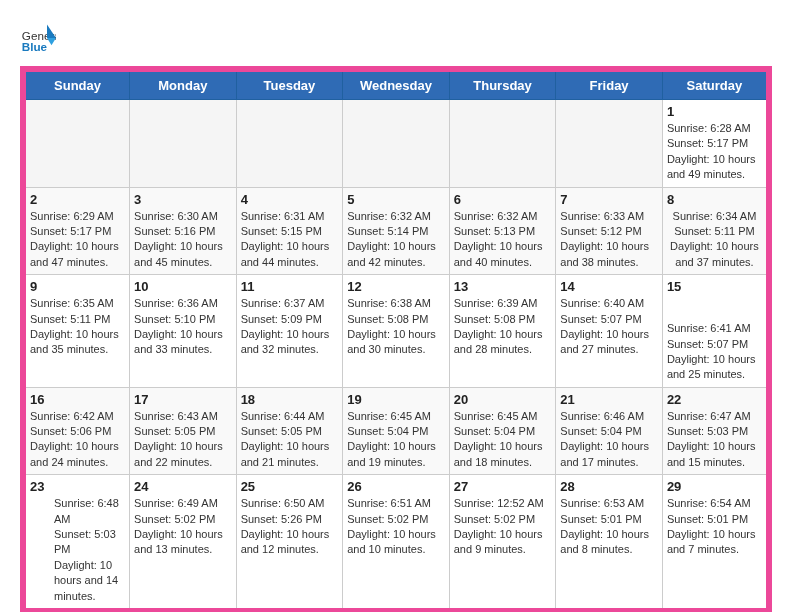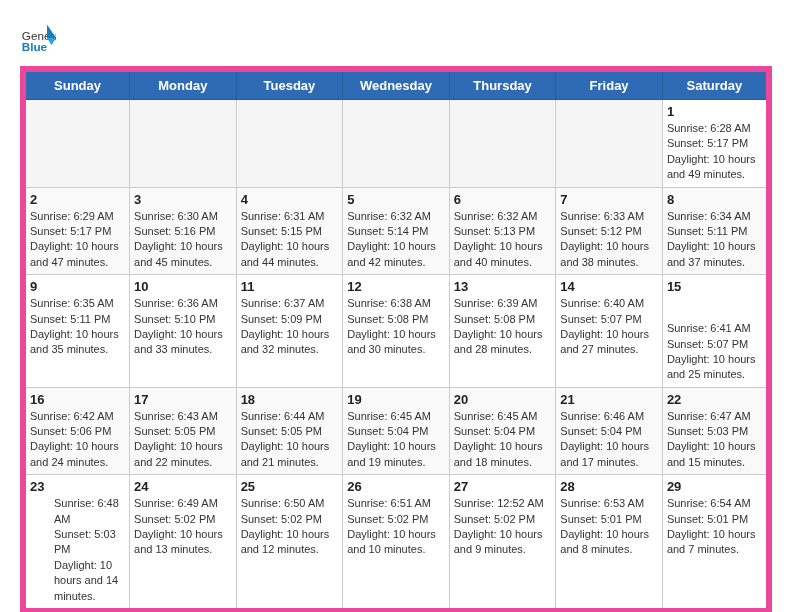--- a/index.html
+++ b/index.html
@@ -155,21 +155,21 @@
 Daylight: 10 hours and 40 minutes.</div>
         </td>
         <td>
           <span class="day-num">7</span>
           <div class="day-info" style="white-space: pre-line;">Sunrise: 6:33 AM
 Sunset: 5:12 PM
 Daylight: 10 hours and 38 minutes.</div>
         </td>
         <td>
           <span class="day-num">8</span>
-          <div class="day-info" style="white-space: pre-line;">Sunrise: 6:34 AM
+          <div class="day-info" style="white-space: pre-line; text-align: center;">Sunrise: 6:34 AM
 Sunset: 5:11 PM
 Daylight: 10 hours and 37 minutes.</div>
         </td>
       </tr>
       <tr class="row-even">
         <td>
           <span class="day-num">9</span>
           <div class="day-info" style="white-space: pre-line;">Sunrise: 6:35 AM
 Sunset: 5:11 PM
 Daylight: 10 hours and 35 minutes.</div>
@@ -264,21 +264,21 @@
         </td>
         <td>
           <span class="day-num">24</span>
           <div class="day-info" style="white-space: pre-line;">Sunrise: 6:49 AM
 Sunset: 5:02 PM
 Daylight: 10 hours and 13 minutes.</div>
         </td>
         <td>
           <span class="day-num">25</span>
           <div class="day-info" style="white-space: pre-line;">Sunrise: 6:50 AM
-Sunset: 5:02 PM
+Sunset: 5:26 PM
 Daylight: 10 hours and 12 minutes.</div>
         </td>
         <td>
           <span class="day-num">26</span>
           <div class="day-info" style="white-space: pre-line;">Sunrise: 6:51 AM
 Sunset: 5:02 PM
 Daylight: 10 hours and 10 minutes.</div>
         </td>
         <td>
           <span class="day-num">27</span>

